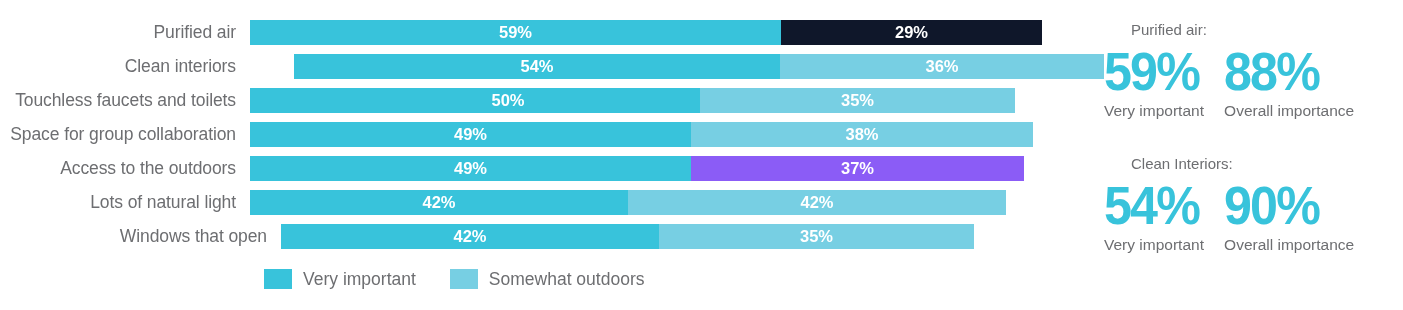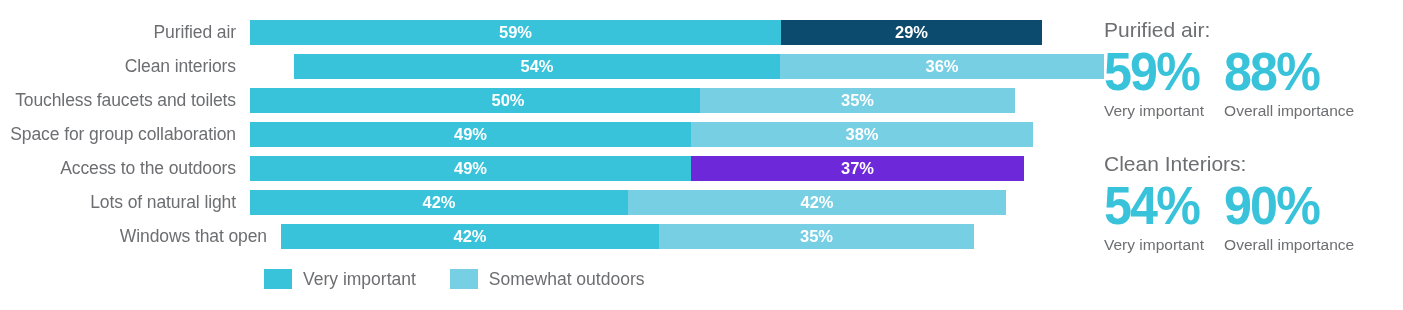--- a/index.html
+++ b/index.html
@@ -118,24 +118,25 @@
     width: 299px;
     height: 310px;
   }
   .callout {
     position: absolute;
     left: 0;
     width: 299px;
   }
   .callout-title {
     color: #6d6e71;
-    font-size: 21px;
+    font-size: 15px;
     line-height: 24px;
     white-space: nowrap;
     margin-bottom: 2px;
+    margin-left: 27px;
   }
   .callout-stats {
     display: flex;
     align-items: flex-start;
   }
   .stat {
     display: flex;
     flex-direction: column;
   }
   .stat + .stat {
@@ -164,21 +165,21 @@
 
 <div id="root">
 
   <div id="chart-area">
       <div class="bar-row" style="top: 20px;">
         <div class="row-label">Purified air</div>
         <div class="bar-track">
           <div class="seg seg-very" style="left: 0px; width: 531px; background: rgb(56, 195, 219);">
             <span class="seg-label">59%</span>
           </div>
-          <div class="seg seg-somewhat" style="left: 531px; width: 261px; background: #0c4a6e;">
+          <div class="seg seg-somewhat" style="left: 531px; width: 261px; background: #0f172a;">
             <span class="seg-label">29%</span>
           </div>
         </div>
       </div>
       <div class="bar-row" style="top: 54px; gap: 44px;">
         <div class="row-label">Clean interiors</div>
         <div class="bar-track">
           <div class="seg seg-very" style="left: 0px; width: 486px; background: rgb(56, 195, 219);">
             <span class="seg-label">54%</span>
           </div>
@@ -208,21 +209,21 @@
             <span class="seg-label">38%</span>
           </div>
         </div>
       </div>
       <div class="bar-row" style="top: 156px; align-items: flex-end;">
         <div class="row-label">Access to the outdoors</div>
         <div class="bar-track">
           <div class="seg seg-very" style="left: 0px; width: 441px; background: rgb(56, 195, 219);">
             <span class="seg-label">49%</span>
           </div>
-          <div class="seg seg-somewhat" style="left: 441px; width: 333px; background: #6d28d9;">
+          <div class="seg seg-somewhat" style="left: 441px; width: 333px; background: #8b5cf6;">
             <span class="seg-label">37%</span>
           </div>
         </div>
       </div>
       <div class="bar-row" style="top: 190px;">
         <div class="row-label">Lots of natural light</div>
         <div class="bar-track">
           <div class="seg seg-very" style="left: 0px; width: 378px; background: rgb(56, 195, 219);">
             <span class="seg-label">42%</span>
           </div>

